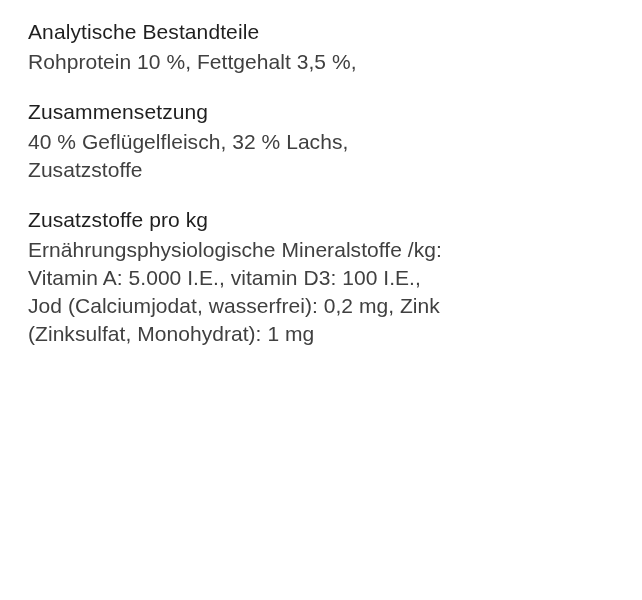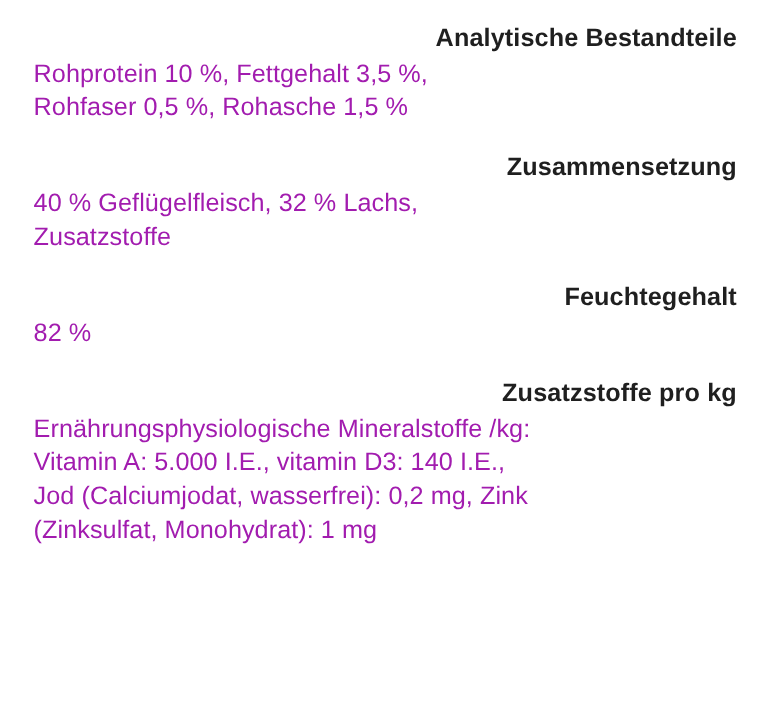--- a/index.html
+++ b/index.html
@@ -22,60 +22,54 @@
     padding: 18px 28px 0 28px;
   }
   .block {
     margin: 0 0 22px 0;
   }
   .block:last-child {
     margin-bottom: 0;
   }
   .heading {
     font-size: 21px;
-    font-weight: bold;
+    font-weight: normal;
     line-height: 28px;
     letter-spacing: 0.1px;
     color: #1f1f1f;
     margin: 0 0 2px 0;
-    text-align: right;
   }
   .line {
     font-size: 21px;
     font-weight: normal;
     line-height: 28px;
     letter-spacing: 0.05px;
-    color: #a21caf;
+    color: #404040;
     margin: 0;
     white-space: nowrap;
   }
 </style>
 </head>
 <body>
 
 <div class="page">
 
   <div class="block">
     <div class="heading">Analytische Bestandteile</div>
     <div class="line">Rohprotein 10 %, Fettgehalt 3,5 %,</div>
-    <div class="line">Rohfaser 0,5 %, Rohasche 1,5 %</div>
   </div>
 
   <div class="block">
     <div class="heading">Zusammensetzung</div>
     <div class="line">40 % Geflügelfleisch, 32 % Lachs,</div>
     <div class="line">Zusatzstoffe</div>
   </div>
 
-  <div class="block">
-    <div class="heading">Feuchtegehalt</div>
-    <div class="line">82 %</div>
-  </div>
 
   <div class="block">
     <div class="heading">Zusatzstoffe pro kg</div>
     <div class="line">Ernährungsphysiologische Mineralstoffe /kg:</div>
-    <div class="line">Vitamin A: 5.000 I.E., vitamin D3: 140 I.E.,</div>
+    <div class="line">Vitamin A: 5.000 I.E., vitamin D3: 100 I.E.,</div>
     <div class="line">Jod (Calciumjodat, wasserfrei): 0,2 mg, Zink</div>
     <div class="line">(Zinksulfat, Monohydrat): 1 mg</div>
   </div>
 
 </div>
 
 </body></html>

